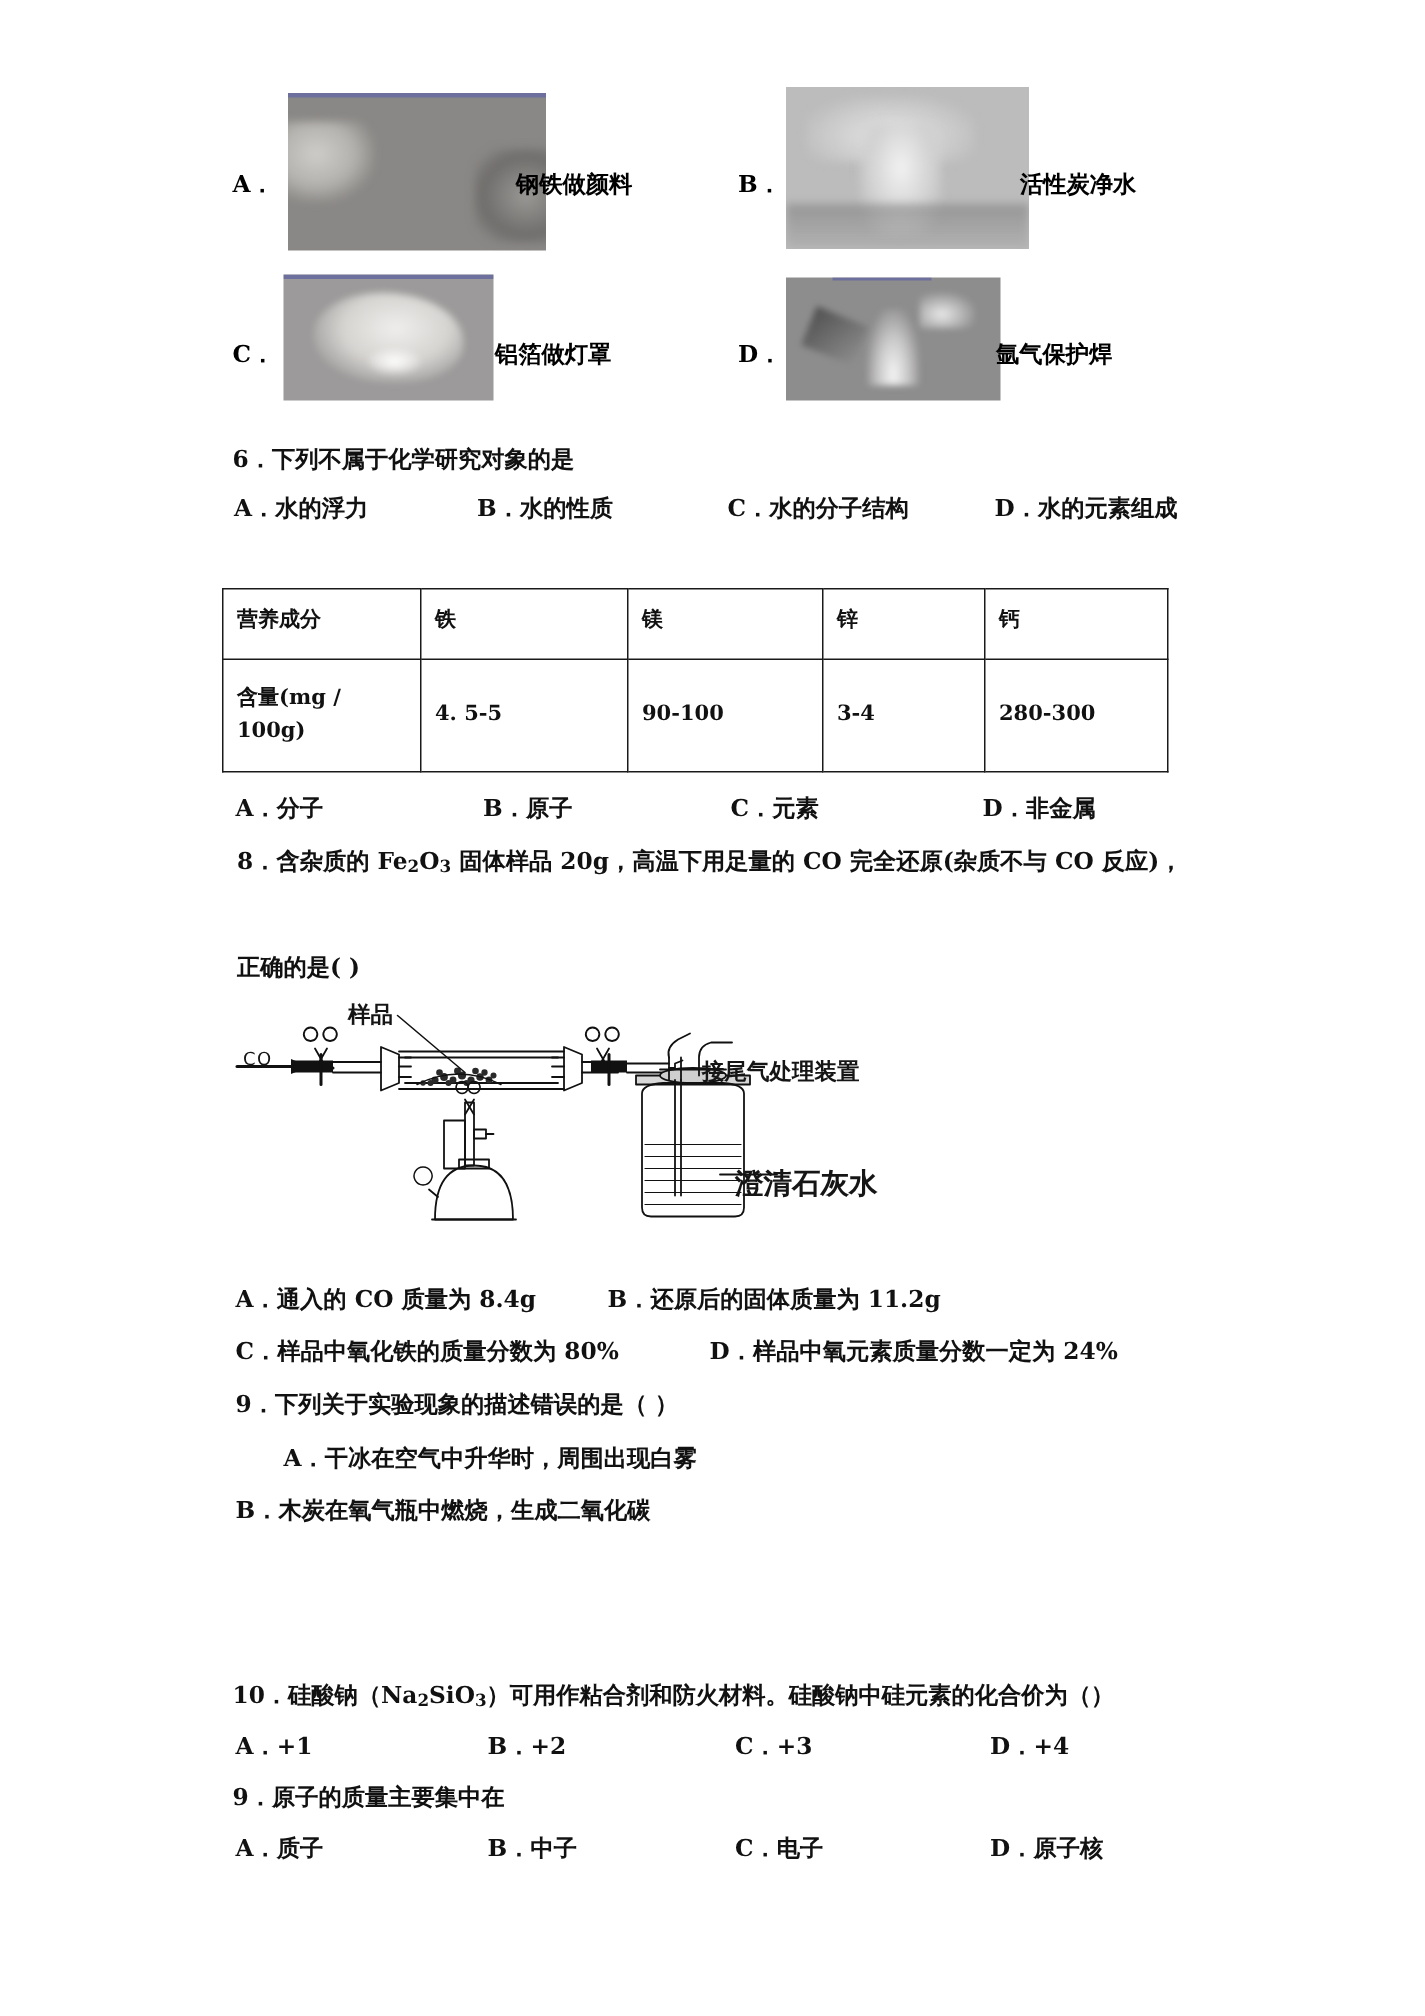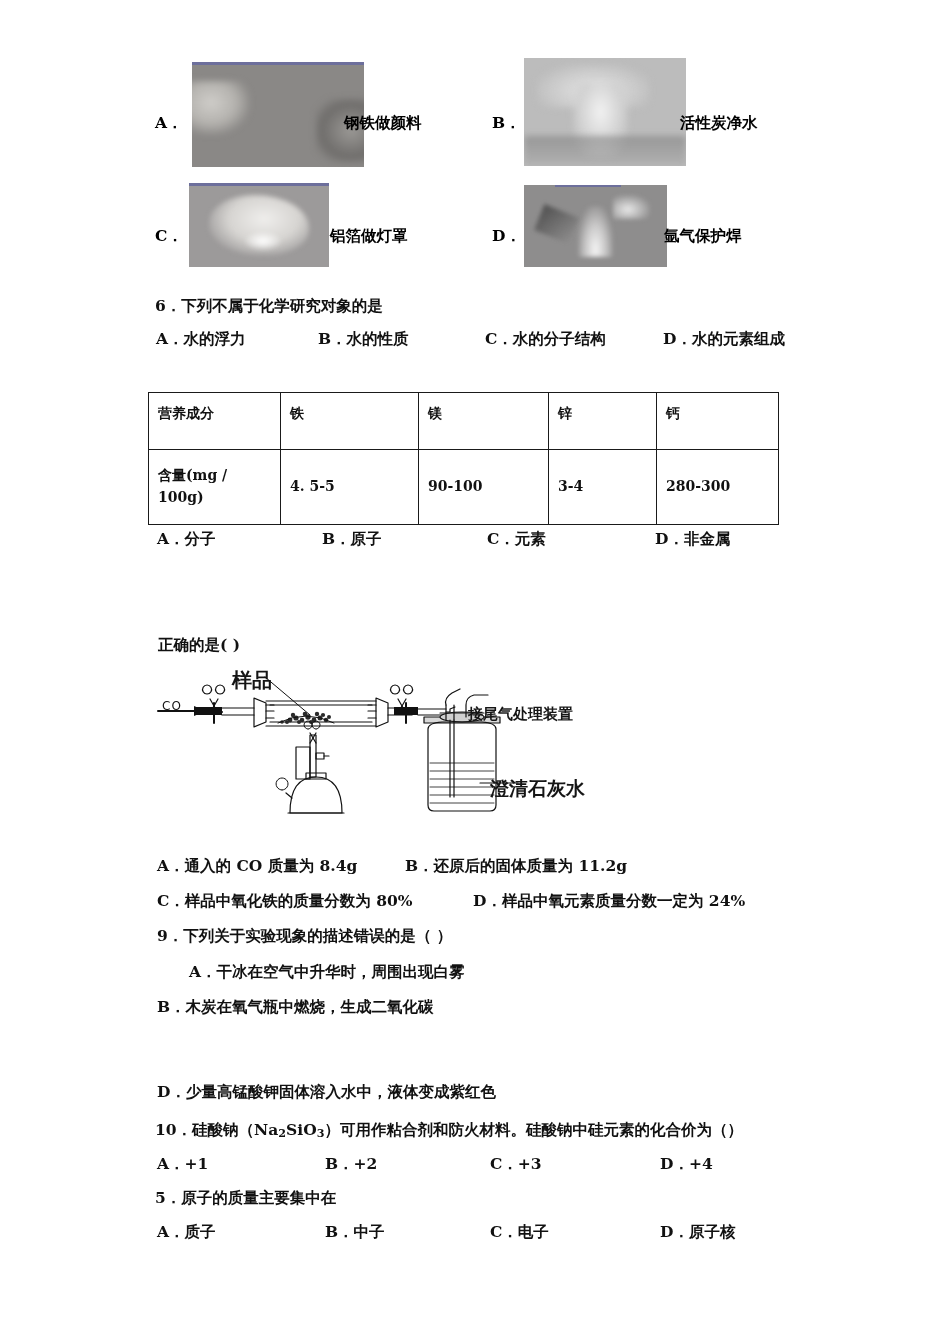--- a/index.html
+++ b/index.html
@@ -179,21 +179,21 @@
 
   <table class="nutri-table" style="left:148px; top:392px; width:630px;">
     <colgroup>
       <col style="width:132px">
         <col style="width:138px">
         <col style="width:130px">
         <col style="width:108px">
         <col style="width:122px">
     </colgroup>
     <tbody>
-      <tr style="height:57px;">
+      <tr style="height:47px;">
         <td class="hdr">营养成分</td>
         <td class="hdr">铁</td>
         <td class="hdr">镁</td>
         <td class="hdr">锌</td>
         <td class="hdr">钙</td>
       </tr>
       <tr style="height:75px;">
         <td>
           <div>含量(mg /</div>
           <div>100g)</div>
@@ -212,20 +212,23 @@
   <div class="q-line pos" style="left:322px; top:531px;">
     <span>B．</span><span>原子</span>
   </div>
   <div class="q-line pos" style="left:487px; top:531px;">
     <span>C．</span><span>元素</span>
   </div>
   <div class="q-line pos" style="left:655px; top:531px;">
     <span>D．</span><span>非金属</span>
   </div>
 
+  <div class="q-line pos" style="left:158px; top:566px;">
+    <span>8．含杂质的 Fe</span><sub>2</sub><span>O</span><sub>3</sub><span> 固体样品 20g，高温下用足量的 CO 完全还原(杂质不与 CO 反应)，</span>
+  </div>
   <div class="q-line pos" style="left:158px; top:637px;">正确的是( )</div>
 
   <div class="diagram" style="left:150px; top:665px; width:480px; height:180px;">
 
     <svg width="480" height="180" viewBox="0 0 480 180">
       <g fill="none" stroke="#111" stroke-width="1.2" stroke-linecap="round" stroke-linejoin="round">
 
         <line x1="8" y1="46" x2="44" y2="46" stroke-width="2"></line>
         <polygon points="44,41 56,46 44,51" fill="#111" stroke="none"></polygon>
 
@@ -322,21 +325,21 @@
         <line x1="280" y1="114" x2="344" y2="114" stroke-width="0.8"></line>
         <line x1="280" y1="122" x2="344" y2="122" stroke-width="0.8"></line>
         <line x1="280" y1="130" x2="344" y2="130" stroke-width="0.8"></line>
         <line x1="280" y1="138" x2="344" y2="138" stroke-width="0.8"></line>
 
         <line x1="330" y1="118" x2="368" y2="118" stroke-width="1.2"></line>
       </g>
     </svg>
 
     <div class="dlabel" style="left:12px; top:34px; font-size:12px; letter-spacing:1px;">CO</div>
-    <div class="dlabel" style="left:82px; top:2px; font-size:20px; font-weight:600;">样品</div>
+    <div class="dlabel" style="left:82px; top:2px; font-size:15px; font-weight:600;">样品</div>
     <div class="dlabel" style="left:318px; top:40px; font-size:15px; font-weight:600;">接尾气处理装置</div>
     <div class="dlabel" style="left:340px; top:111px; font-size:19px; font-weight:600;">澄清石灰水</div>
   </div>
 
   <div class="q-line pos" style="left:157px; top:858px;">
     <span>A．</span><span>通入的 CO 质量为 8.4g</span>
   </div>
   <div class="q-line pos" style="left:405px; top:858px;">
     <span>B．</span><span>还原后的固体质量为 11.2g</span>
   </div>
@@ -350,42 +353,39 @@
   <div class="q-line pos" style="left:157px; top:928px;">9．下列关于实验现象的描述错误的是（    ）</div>
 
   <div class="q-line pos" style="left:157px; top:964px;margin-left:32px;">
     <span>A．</span><span>干冰在空气中升华时，周围出现白雾</span>
   </div>
   <div class="q-line pos" style="left:157px; top:999px;">
     <span>B．</span><span>木炭在氧气瓶中燃烧，生成二氧化碳</span>
   </div>
 
 
-  <div class="q-line pos" style="left:157px; top:1084px;">
-    <span>D．</span><span>少量高锰酸钾固体溶入水中，液体变成紫红色</span>
-  </div>
 
   <div class="q-line pos" style="left:155px; top:1122px;">
     <span>10．硅酸钠（Na</span><sub>2</sub><span>SiO</span><sub>3</sub><span>）可用作粘合剂和防火材料。硅酸钠中硅元素的化合价为（）</span>
   </div>
 
   <div class="q-line pos" style="left:157px; top:1156px;">
     <span>A．</span><span>+1</span>
   </div>
   <div class="q-line pos" style="left:325px; top:1156px;">
     <span>B．</span><span>+2</span>
   </div>
   <div class="q-line pos" style="left:490px; top:1156px;">
     <span>C．</span><span>+3</span>
   </div>
   <div class="q-line pos" style="left:660px; top:1156px;">
     <span>D．</span><span>+4</span>
   </div>
 
-  <div class="q-line pos" style="left:155px; top:1190px;">5．原子的质量主要集中在</div>
+  <div class="q-line pos" style="left:155px; top:1190px;">9．原子的质量主要集中在</div>
 
   <div class="q-line pos" style="left:157px; top:1224px;">
     <span>A．</span><span>质子</span>
   </div>
   <div class="q-line pos" style="left:325px; top:1224px;">
     <span>B．</span><span>中子</span>
   </div>
   <div class="q-line pos" style="left:490px; top:1224px;text-align:right;">
     <span>C．</span><span>电子</span>
   </div>

